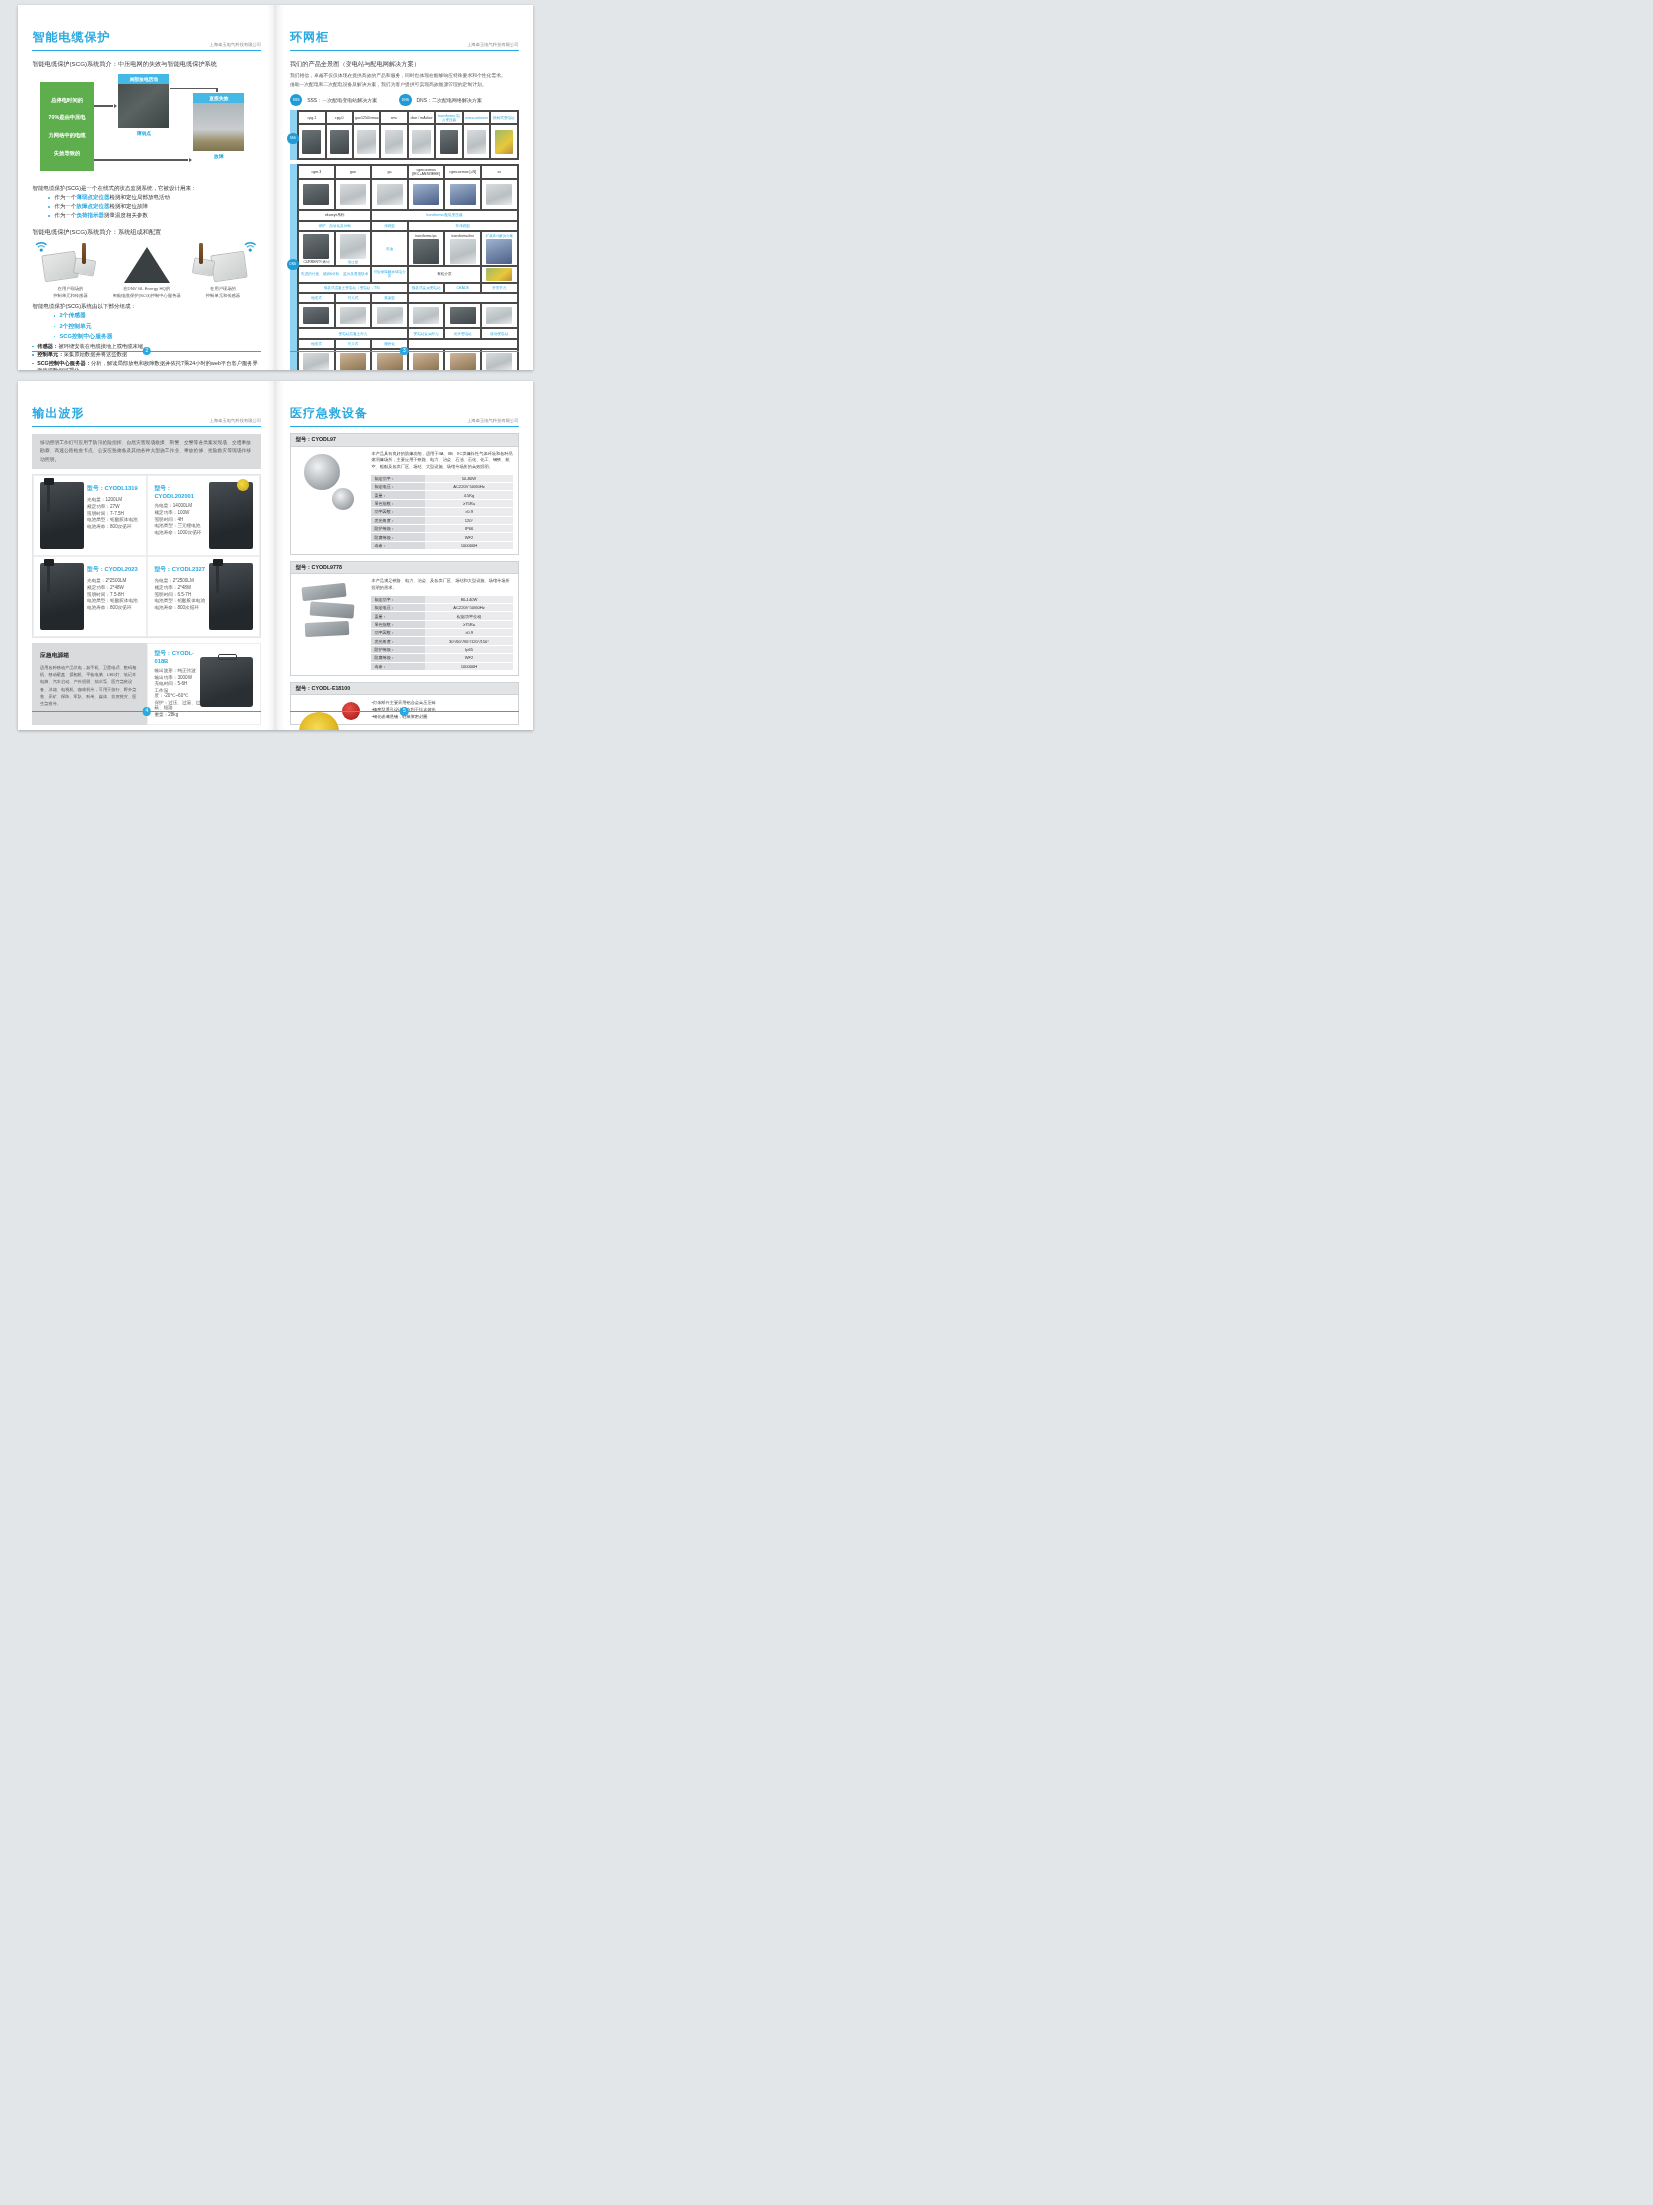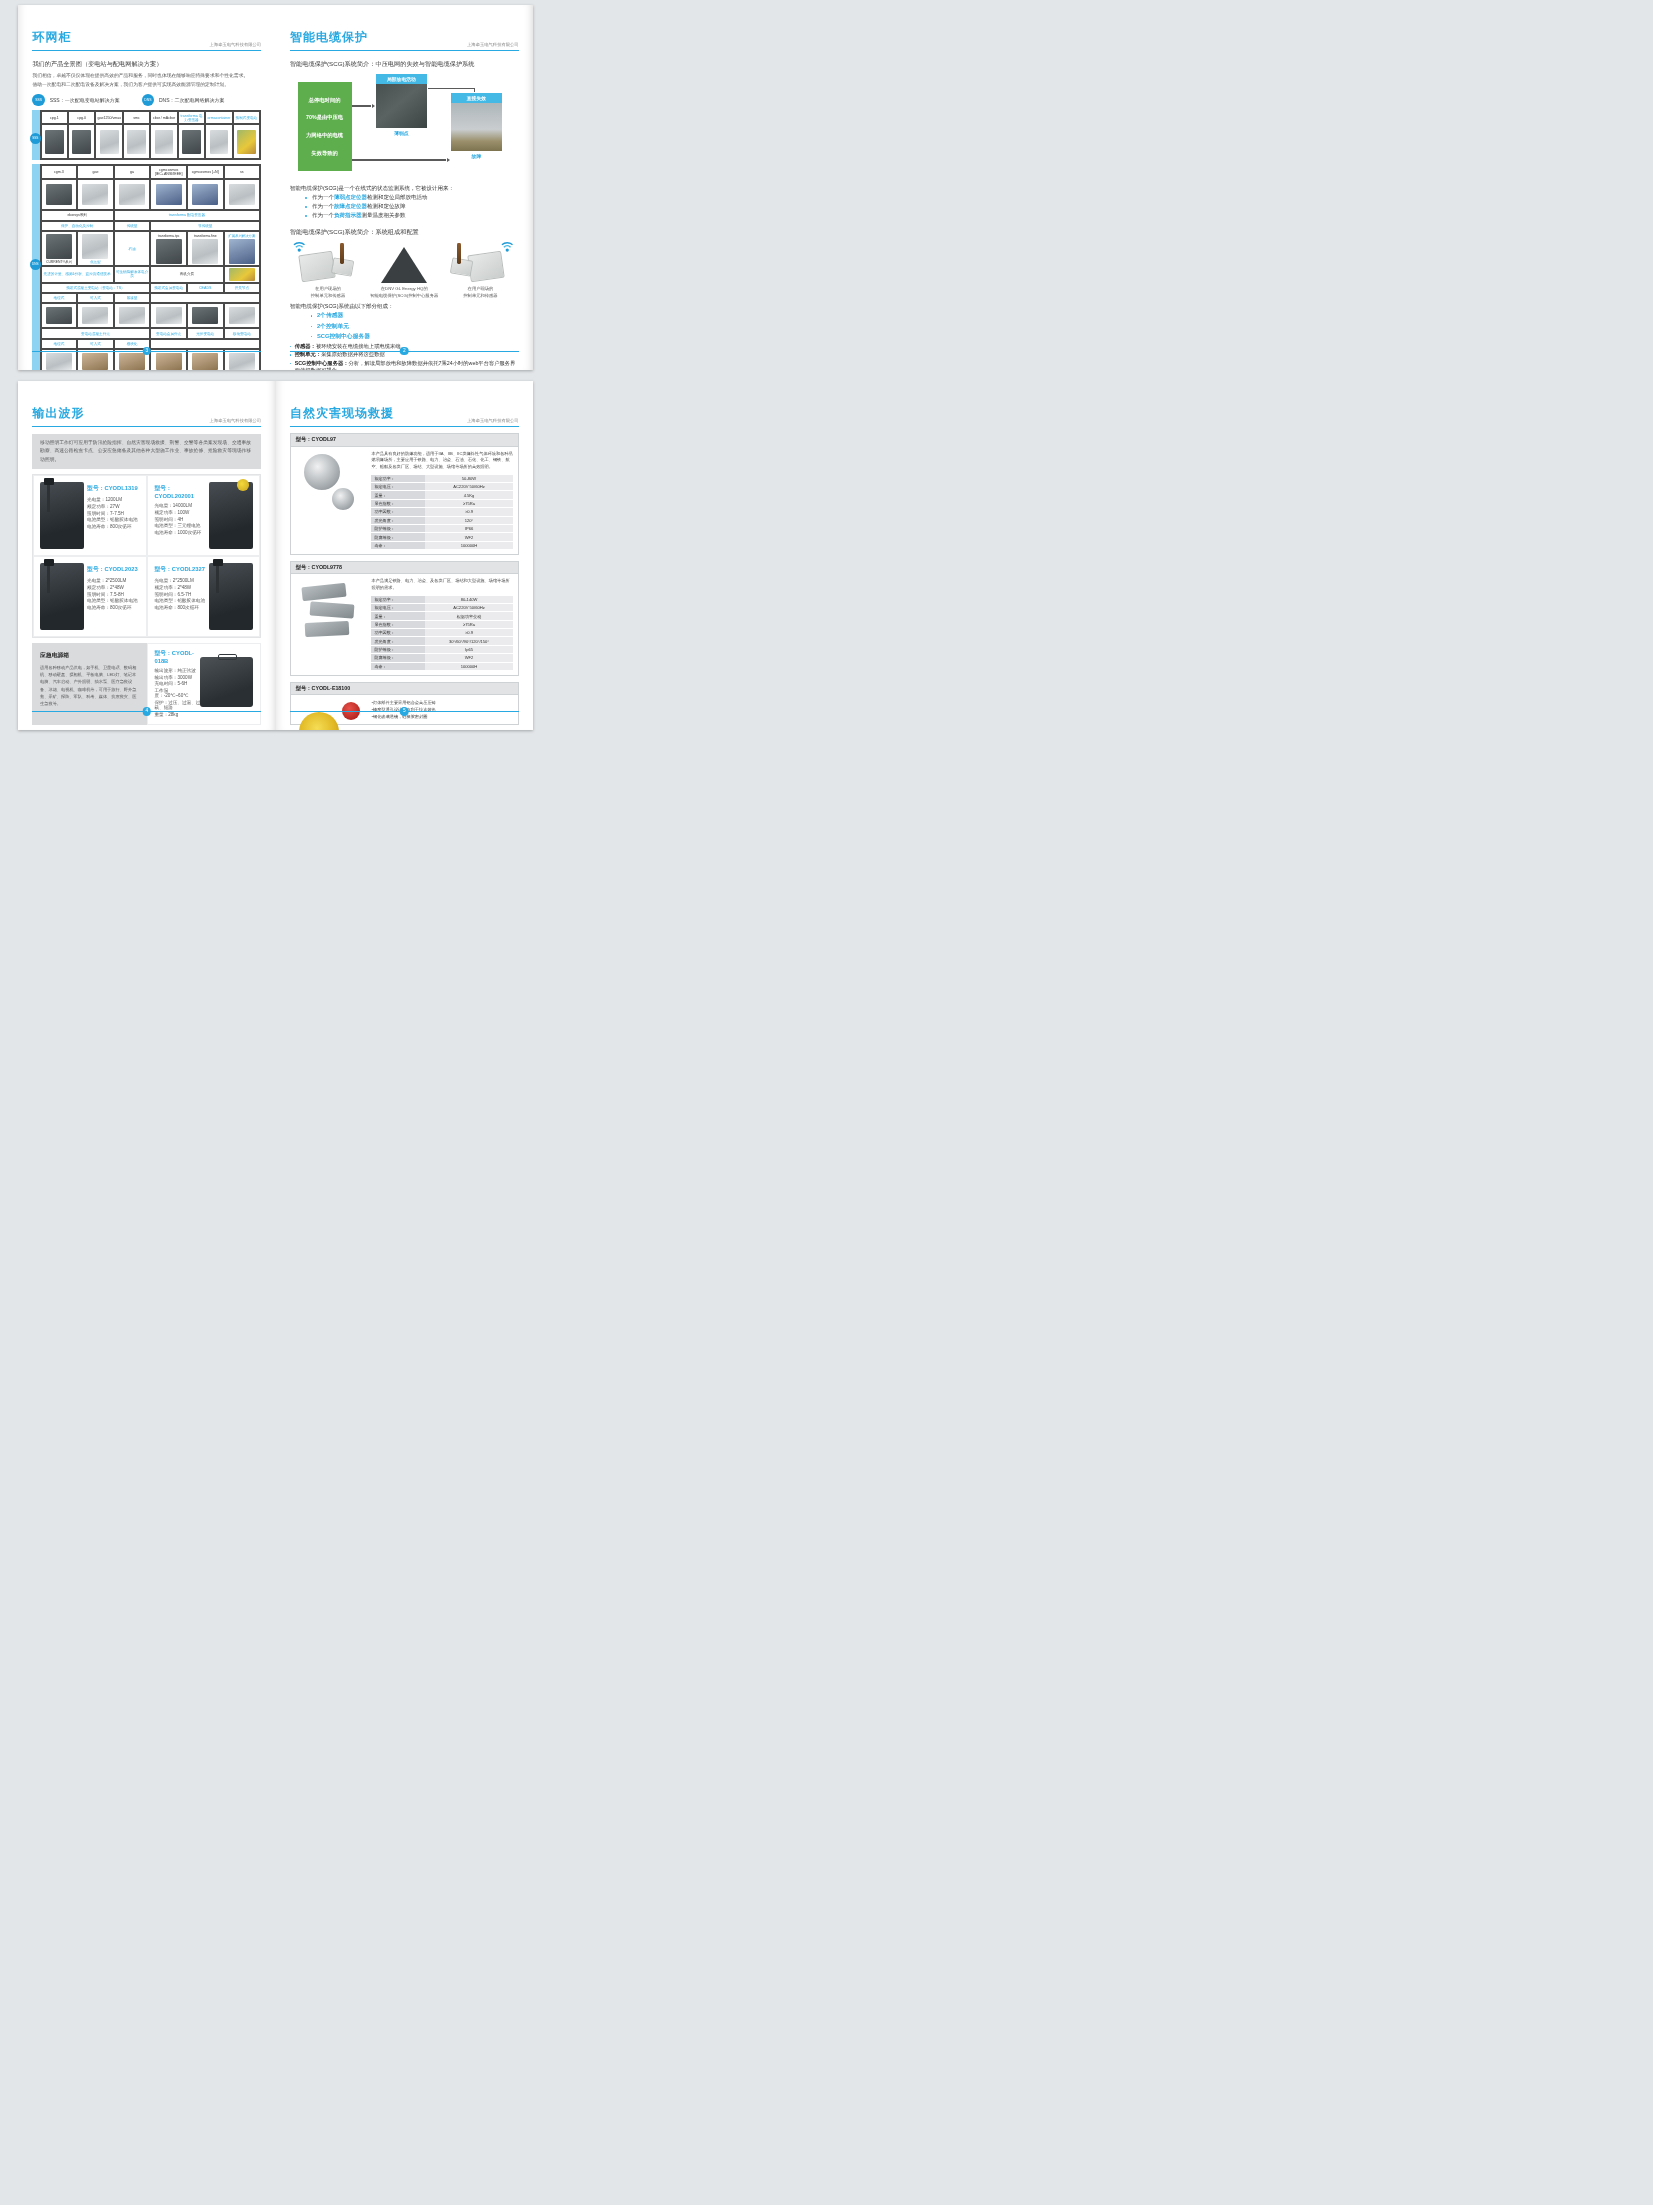--- a/index.html
+++ b/index.html
@@ -146,214 +146,20 @@
   .stable{width:100%;border-collapse:separate;border-spacing:0 1px;}
   .stable td{font-size:4.1px;padding:1.2px 2.9px;}
   .stable .lab{background:#d8d9dc;width:38%;color:#333;}
   .stable .val{background:#ebebed;text-align:center;color:#333;}
 </style>
 </head>
 <body>
 
 <div class="spread" id="spread-top">
 
-  <div class="page page-right">
-    <div class="phead">
-      <div class="ptitle">环网柜</div>
-      <div class="company">上海牵玉电气科技有限公司</div>
-    </div>
-    <div class="section-title">我们的产品全景图（变电站与配电网解决方案）</div>
-    <p class="intro-p">
-      <span>我们相信，卓越不仅仅体现在提供高效的产品和服务，同时也体现在能够响应特殊要求和个性化需求。</span><br>
-      <span>借助一次配电和二次配电设备及解决方案，我们为客户提供可实现高效能源管理的定制计划。</span>
-    </p>
-    <div class="legend">
-      <div class="leg">
-        <div class="leg-circ">SSS</div>
-        <div class="leg-lab">SSS：一次配电变电站解决方案</div>
-      </div>
-      <div class="leg">
-        <div class="leg-circ">DNS</div>
-        <div class="leg-lab">DNS：二次配电网络解决方案</div>
-      </div>
-    </div>
-
-    <div class="ptable">
-      <div class="tstrip">
-          <div class="tcirc">SSS</div>
-        </div>
-      <div class="tgrid sss">
-        <div class="tc h22">cpg.1</div>
-        <div class="tc h22">cpg.0</div>
-        <div class="tc h22">gae1250/vmax</div>
-        <div class="tc h22">smc</div>
-        <div class="tc h22">cbor / mAcbor</div>
-        <div class="tc h22 blue">transforma 电力变压器</div>
-        <div class="tc h22 blue">ormacontainer</div>
-        <div class="tc h22 blue">预制式变电站</div>
-        <div class="tc h70">
-            <div class="imgbox dark"></div>
-          </div>
-        <div class="tc h70">
-            <div class="imgbox dark"></div>
-          </div>
-        <div class="tc h70">
-            <div class="imgbox"></div>
-          </div>
-        <div class="tc h70">
-            <div class="imgbox"></div>
-          </div>
-        <div class="tc h70">
-            <div class="imgbox"></div>
-          </div>
-        <div class="tc h70">
-            <div class="imgbox dark"></div>
-          </div>
-        <div class="tc h70">
-            <div class="imgbox"></div>
-          </div>
-        <div class="tc h70">
-            <div class="imgbox sun"></div>
-          </div>
-      </div>
-    </div>
-
-    <div class="ptable">
-      <div class="tstrip">
-          <div class="tcirc">DNS</div>
-        </div>
-      <div class="tgrid dns">
-        <div class="tc h22">cgm.3</div>
-        <div class="tc h22">gae</div>
-        <div class="tc h22">ga</div>
-        <div class="tc h22">cgmcosmos [IEC+ANSI/IEEE]</div>
-        <div class="tc h22">cgmcosmos [+N]</div>
-        <div class="tc h22">ss</div>
-
-        <div class="tc h60">
-            <div class="imgbox dark"></div>
-          </div>
-        <div class="tc h60">
-            <div class="imgbox"></div>
-          </div>
-        <div class="tc h60">
-            <div class="imgbox"></div>
-          </div>
-        <div class="tc h60">
-            <div class="imgbox bluey"></div>
-          </div>
-        <div class="tc h60">
-            <div class="imgbox bluey"></div>
-          </div>
-        <div class="tc h60">
-            <div class="imgbox"></div>
-          </div>
-
-        <div class="tc h18 sp2">ekorsys系列</div>
-        <div class="tc h18 sp4 blue">transforma 配电变压器</div>
-
-        <div class="tc h18 sp2 blue">保护、自动化及控制</div>
-        <div class="tc h18 blue">传统型</div>
-        <div class="tc h18 sp3 blue">非传统型</div>
-
-        <div class="tc h70">
-            <div class="imgbox dark"></div>
-            <div class="celllab">CURRENT®系列</div>
-          </div>
-        <div class="tc h70">
-            <div class="imgbox"></div>
-            <div class="celllab blue" style="color:#29a9e1;">低压型</div>
-          </div>
-        <div class="tc h70 blue">石油</div>
-        <div class="tc h70">
-            <div class="cellhead">transforma.tpc</div>
-            <div class="imgbox dark"></div>
-          </div>
-        <div class="tc h70">
-            <div class="cellhead">transforma.fine</div>
-            <div class="imgbox"></div>
-          </div>
-        <div class="tc h70">
-            <div class="cellhead" style="color:#29a9e1;">扩展系列解决方案</div>
-            <div class="imgbox bluey"></div>
-          </div>
-
-        <div class="tc h24 sp2 blue">先进的计量、感测&amp;分析、监控及通信技术</div>
-        <div class="tc h24 blue">可生物降解液体电介质</div>
-        <div class="tc h24 sp2">有机介质</div>
-        <div class="tc h24">
-            <div class="imgbox sun"></div>
-          </div>
-
-        <div class="tc h18 sp3 blue">预装式混凝土变电站（变电站：TS）</div>
-        <div class="tc h18 blue">预装式金属变电站</div>
-        <div class="tc h18 blue">CEADS</div>
-        <div class="tc h18 blue">开关节点</div>
-
-        <div class="tc h16 blue">地埋式</div>
-        <div class="tc h16 blue">可入式</div>
-        <div class="tc h16 blue">紧凑型</div>
-        <div class="tc h16 sp3"></div>
-
-        <div class="tc h48">
-            <div class="imgbox dark"></div>
-          </div>
-        <div class="tc h48">
-            <div class="imgbox"></div>
-          </div>
-        <div class="tc h48">
-            <div class="imgbox"></div>
-          </div>
-        <div class="tc h48">
-            <div class="imgbox"></div>
-          </div>
-        <div class="tc h48">
-            <div class="imgbox dark"></div>
-          </div>
-        <div class="tc h48">
-            <div class="imgbox"></div>
-          </div>
-
-        <div class="tc h18 sp3 blue">变电站混凝土外壳</div>
-        <div class="tc h18 blue">变电站金属外壳</div>
-        <div class="tc h18 blue">光伏变电站</div>
-        <div class="tc h18 blue">移动变电站</div>
-
-        <div class="tc h16 blue">地埋式</div>
-        <div class="tc h16 blue">可入式</div>
-        <div class="tc h16 blue">模块化</div>
-        <div class="tc h16 sp3"></div>
-
-        <div class="tc h48">
-            <div class="imgbox"></div>
-          </div>
-        <div class="tc h48">
-            <div class="imgbox brown"></div>
-          </div>
-        <div class="tc h48">
-            <div class="imgbox brown"></div>
-          </div>
-        <div class="tc h48">
-            <div class="imgbox brown"></div>
-          </div>
-        <div class="tc h48">
-            <div class="imgbox brown"></div>
-          </div>
-        <div class="tc h48">
-            <div class="imgbox"></div>
-          </div>
-      </div>
-    </div>
-
-    <div class="pfoot">
-      <div class="line"></div>
-      <div class="pno">3</div>
-    </div>
-  </div>
-
   <div class="page page-left">
     <div class="phead">
       <div class="ptitle">智能电缆保护</div>
       <div class="company">上海牵玉电气科技有限公司</div>
     </div>
     <div class="section-title">智能电缆保护(SCG)系统简介：中压电网的失效与智能电缆保护系统</div>
 
     <div class="flow">
       <div class="green-box">
         <div>总停电时间的</div>
@@ -439,20 +245,214 @@
       <div class="def"><b>传感器：</b><span>被环绕安装在电缆接地上或电缆末端</span></div>
       <div class="def"><b>控制单元：</b><span>采集原始数据并将这些数据</span></div>
       <div class="def"><b>SCG控制中心服务器：</b><span>分析，解读局部放电和故障数据并依托7乘24小时的web平台客户服务界面使得数据可视化</span></div>
     </div>
 
     <div class="pfoot">
       <div class="line"></div>
       <div class="pno">2</div>
     </div>
   </div>
+
+  <div class="page page-right">
+    <div class="phead">
+      <div class="ptitle">环网柜</div>
+      <div class="company">上海牵玉电气科技有限公司</div>
+    </div>
+    <div class="section-title">我们的产品全景图（变电站与配电网解决方案）</div>
+    <p class="intro-p">
+      <span>我们相信，卓越不仅仅体现在提供高效的产品和服务，同时也体现在能够响应特殊要求和个性化需求。</span><br>
+      <span>借助一次配电和二次配电设备及解决方案，我们为客户提供可实现高效能源管理的定制计划。</span>
+    </p>
+    <div class="legend">
+      <div class="leg">
+        <div class="leg-circ">SSS</div>
+        <div class="leg-lab">SSS：一次配电变电站解决方案</div>
+      </div>
+      <div class="leg">
+        <div class="leg-circ">DNS</div>
+        <div class="leg-lab">DNS：二次配电网络解决方案</div>
+      </div>
+    </div>
+
+    <div class="ptable">
+      <div class="tstrip">
+          <div class="tcirc">SSS</div>
+        </div>
+      <div class="tgrid sss">
+        <div class="tc h22">cpg.1</div>
+        <div class="tc h22">cpg.0</div>
+        <div class="tc h22">gae1250/vmax</div>
+        <div class="tc h22">smc</div>
+        <div class="tc h22">cbor / mAcbor</div>
+        <div class="tc h22 blue">transforma 电力变压器</div>
+        <div class="tc h22 blue">ormacontainer</div>
+        <div class="tc h22 blue">预制式变电站</div>
+        <div class="tc h70">
+            <div class="imgbox dark"></div>
+          </div>
+        <div class="tc h70">
+            <div class="imgbox dark"></div>
+          </div>
+        <div class="tc h70">
+            <div class="imgbox"></div>
+          </div>
+        <div class="tc h70">
+            <div class="imgbox"></div>
+          </div>
+        <div class="tc h70">
+            <div class="imgbox"></div>
+          </div>
+        <div class="tc h70">
+            <div class="imgbox dark"></div>
+          </div>
+        <div class="tc h70">
+            <div class="imgbox"></div>
+          </div>
+        <div class="tc h70">
+            <div class="imgbox sun"></div>
+          </div>
+      </div>
+    </div>
+
+    <div class="ptable">
+      <div class="tstrip">
+          <div class="tcirc">DNS</div>
+        </div>
+      <div class="tgrid dns">
+        <div class="tc h22">cgm.3</div>
+        <div class="tc h22">gae</div>
+        <div class="tc h22">ga</div>
+        <div class="tc h22">cgmcosmos [IEC+ANSI/IEEE]</div>
+        <div class="tc h22">cgmcosmos [+N]</div>
+        <div class="tc h22">ss</div>
+
+        <div class="tc h60">
+            <div class="imgbox dark"></div>
+          </div>
+        <div class="tc h60">
+            <div class="imgbox"></div>
+          </div>
+        <div class="tc h60">
+            <div class="imgbox"></div>
+          </div>
+        <div class="tc h60">
+            <div class="imgbox bluey"></div>
+          </div>
+        <div class="tc h60">
+            <div class="imgbox bluey"></div>
+          </div>
+        <div class="tc h60">
+            <div class="imgbox"></div>
+          </div>
+
+        <div class="tc h18 sp2">ekorsys系列</div>
+        <div class="tc h18 sp4 blue">transforma 配电变压器</div>
+
+        <div class="tc h18 sp2 blue">保护、自动化及控制</div>
+        <div class="tc h18 blue">传统型</div>
+        <div class="tc h18 sp3 blue">非传统型</div>
+
+        <div class="tc h70">
+            <div class="imgbox dark"></div>
+            <div class="celllab">CURRENT®系列</div>
+          </div>
+        <div class="tc h70">
+            <div class="imgbox"></div>
+            <div class="celllab blue" style="color:#29a9e1;">低压型</div>
+          </div>
+        <div class="tc h70 blue">石油</div>
+        <div class="tc h70">
+            <div class="cellhead">transforma.tpc</div>
+            <div class="imgbox dark"></div>
+          </div>
+        <div class="tc h70">
+            <div class="cellhead">transforma.fine</div>
+            <div class="imgbox"></div>
+          </div>
+        <div class="tc h70">
+            <div class="cellhead" style="color:#29a9e1;">扩展系列解决方案</div>
+            <div class="imgbox bluey"></div>
+          </div>
+
+        <div class="tc h24 sp2 blue">先进的计量、感测&amp;分析、监控及通信技术</div>
+        <div class="tc h24 blue">可生物降解液体电介质</div>
+        <div class="tc h24 sp2">有机介质</div>
+        <div class="tc h24">
+            <div class="imgbox sun"></div>
+          </div>
+
+        <div class="tc h18 sp3 blue">预装式混凝土变电站（变电站：TS）</div>
+        <div class="tc h18 blue">预装式金属变电站</div>
+        <div class="tc h18 blue">CEADS</div>
+        <div class="tc h18 blue">开关节点</div>
+
+        <div class="tc h16 blue">地埋式</div>
+        <div class="tc h16 blue">可入式</div>
+        <div class="tc h16 blue">紧凑型</div>
+        <div class="tc h16 sp3"></div>
+
+        <div class="tc h48">
+            <div class="imgbox dark"></div>
+          </div>
+        <div class="tc h48">
+            <div class="imgbox"></div>
+          </div>
+        <div class="tc h48">
+            <div class="imgbox"></div>
+          </div>
+        <div class="tc h48">
+            <div class="imgbox"></div>
+          </div>
+        <div class="tc h48">
+            <div class="imgbox dark"></div>
+          </div>
+        <div class="tc h48">
+            <div class="imgbox"></div>
+          </div>
+
+        <div class="tc h18 sp3 blue">变电站混凝土外壳</div>
+        <div class="tc h18 blue">变电站金属外壳</div>
+        <div class="tc h18 blue">光伏变电站</div>
+        <div class="tc h18 blue">移动变电站</div>
+
+        <div class="tc h16 blue">地埋式</div>
+        <div class="tc h16 blue">可入式</div>
+        <div class="tc h16 blue">模块化</div>
+        <div class="tc h16 sp3"></div>
+
+        <div class="tc h48">
+            <div class="imgbox"></div>
+          </div>
+        <div class="tc h48">
+            <div class="imgbox brown"></div>
+          </div>
+        <div class="tc h48">
+            <div class="imgbox brown"></div>
+          </div>
+        <div class="tc h48">
+            <div class="imgbox brown"></div>
+          </div>
+        <div class="tc h48">
+            <div class="imgbox brown"></div>
+          </div>
+        <div class="tc h48">
+            <div class="imgbox"></div>
+          </div>
+      </div>
+    </div>
+
+    <div class="pfoot">
+      <div class="line"></div>
+      <div class="pno">3</div>
+    </div>
+  </div>
 </div>
 
 <div class="spread" id="spread-bottom">
 
   <div class="page page-left">
     <div class="phead">
       <div class="ptitle">输出波形</div>
       <div class="company">上海牵玉电气科技有限公司</div>
     </div>
     <div class="intro-gray">移动照明工作灯可应用于防汛抢险指挥、自然灾害现场救援、刑警、交警等各类案发现场、交通事故勘察、高速公路检查卡点、公安应急储备及其他各种大型施工作业、事故抢修、抢险救灾等现场作移动照明。</div>
@@ -524,21 +524,21 @@
     </div>
 
     <div class="pfoot">
       <div class="line"></div>
       <div class="pno">4</div>
     </div>
   </div>
 
   <div class="page page-right">
     <div class="phead">
-      <div class="ptitle">自然灾害现场救援</div>
+      <div class="ptitle">医疗急救设备</div>
       <div class="company">上海牵玉电气科技有限公司</div>
     </div>
 
     <div class="psec">
       <div class="model-bar">型号：CYODL97</div>
       <div class="sec-body">
         <div class="photos">
           <div class="lamp-circ lc1"></div>
           <div class="lamp-circ lc2"></div>
         </div>

